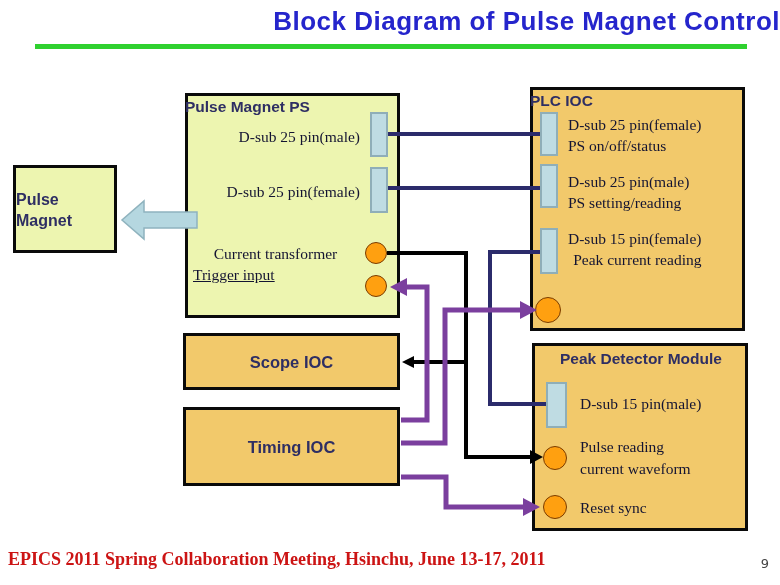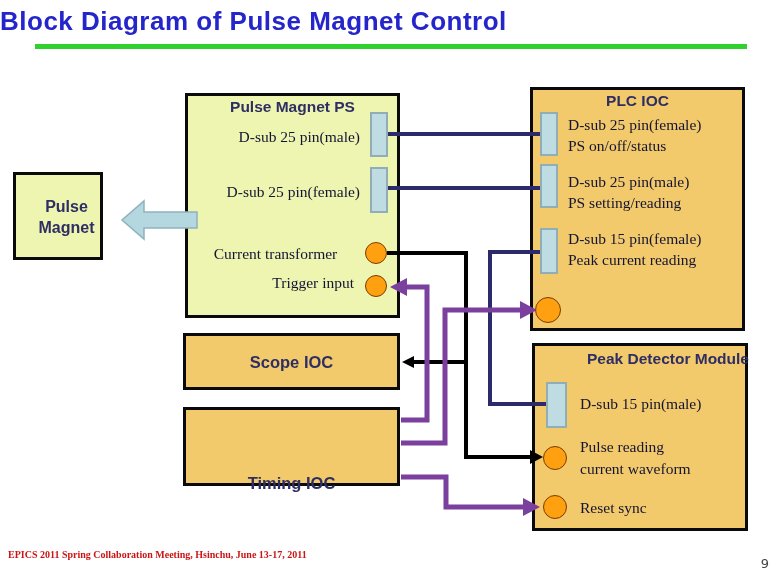--- a/index.html
+++ b/index.html
@@ -2,98 +2,98 @@
 <html><head>
 <meta charset="utf-8">
 <style>
   html,body{margin:0;padding:0;background:#fff;}
   #slide{position:relative;width:780px;height:585px;background:#ffffff;overflow:hidden;
          font-family:"Liberation Sans",sans-serif;}
   .abs{position:absolute;}
   .nowrap{white-space:nowrap;}
 
   
-  .slide-title{left:0;top:6px;width:780px;text-align:left;
+  .slide-title{left:0;top:6px;width:780px;text-align:right;
 oa               font-family:"DejaVu Sans",sans-serif;font-size:26px;font-weight:600;
                color:#2525cc;letter-spacing:0.5px;}
   .green-rule{left:35px;top:44px;width:712px;height:5px;background:#2fd12f;}
 
   
   .box{position:absolute;border:3px solid #0a0a0a;box-sizing:border-box;}
   .fill-yg{background:#edf5b0;}
   .fill-tan{background:#f2c96b;padding-left:28px;}
-  .box-title{font-weight:bold;color:#2e2e63;font-size:15.5px;text-align:center;}
+  .box-title{font-weight:bold;color:#2e2e63;font-size:15.5px;}
   .serif-label{font-family:"Liberation Serif",serif;font-size:15.5px;color:#141432;line-height:21px;}
   .big-title{font-weight:bold;color:#2e2e63;font-size:16.5px;}
 
   
   .dsub{position:absolute;background:#bfdce3;border:2px solid #8faeb8;box-sizing:border-box;}
   .bnc{position:absolute;background:#ffa010;border:1.5px solid #7a3b00;border-radius:50%;box-sizing:border-box;}
 
   svg{position:absolute;left:0;top:0;z-index:6;pointer-events:none;}
   .boxlayer{z-index:2;}
   .txtlayer{z-index:4;}
 
   .footer{left:8px;top:549px;font-family:"Liberation Serif",serif;font-weight:bold;
-          font-size:10px;color:#cc1414;}
+          font-size:18px;color:#cc1414;}
   .pagenum{left:745px;top:556px;width:24px;text-align:right;font-size:13px;color:#444;
            font-family:"DejaVu Sans",sans-serif;}
 </style>
 </head>
 <body>
 
 <div id="slide">
 
   <div class="abs slide-title nowrap">Block Diagram of Pulse Magnet Control</div>
   <div class="abs green-rule"></div>
 
-  <div class="box fill-yg boxlayer" style="left:13px;top:172px;width:90px;height:88px;">
+  <div class="box fill-yg boxlayer" style="left:13px;top:165px;width:104px;height:88px;">
     <div class="abs box-title" style="left:0;top:21px;width:101px;font-size:16px;line-height:21px;">
       <div>Pulse</div>
       <div>Magnet</div>
     </div>
   </div>
 
   <div class="box fill-yg boxlayer" style="left:185px;top:93px;width:215px;height:225px;"></div>
   <div class="abs box-title txtlayer nowrap" style="left:185px;top:98px;width:215px;">Pulse Magnet PS</div>
   <div class="abs serif-label txtlayer nowrap" style="left:193px;top:126px;width:167px;text-align:right;">D-sub 25 pin(male)</div>
   <div class="abs serif-label txtlayer nowrap" style="left:193px;top:181px;width:167px;text-align:right;">D-sub 25 pin(female)</div>
   <div class="abs serif-label txtlayer nowrap" style="left:193px;top:243px;width:165px;text-align:center;">Current transformer</div>
-  <div class="abs serif-label txtlayer nowrap" style="left:193px;top:272px;width:161px;text-align:right;">Trigger input</div>
+  <div class="abs serif-label txtlayer nowrap" style="left:193px;top:264px;width:161px;text-align:left;text-decoration:underline;">Trigger input</div>
 
   <div class="dsub txtlayer" style="left:370px;top:112px;width:18px;height:45px;"></div>
   <div class="dsub txtlayer" style="left:370px;top:167px;width:18px;height:46px;"></div>
   <div class="bnc txtlayer" style="left:365px;top:242px;width:22px;height:22px;"></div>
   <div class="bnc txtlayer" style="left:365px;top:275px;width:22px;height:22px;"></div>
 
   <div class="box fill-tan boxlayer" style="left:530px;top:87px;width:215px;height:244px;"></div>
   <div class="abs box-title txtlayer nowrap" style="left:530px;top:92px;width:215px;">PLC IOC</div>
   <div class="abs serif-label txtlayer nowrap" style="left:568px;top:114px;">
     <div>D-sub 25 pin(female)</div>
     <div>PS on/off/status</div>
   </div>
   <div class="abs serif-label txtlayer nowrap" style="left:568px;top:171px;">
     <div>D-sub 25 pin(male)</div>
     <div>PS setting/reading</div>
   </div>
-  <div class="abs serif-label txtlayer nowrap" style="left:568px;top:228px;">
+  <div class="abs serif-label txtlayer nowrap" style="left:568px;top:228px;text-align:right;">
     <div>D-sub 15 pin(female)</div>
     <div>Peak current reading</div>
   </div>
   <div class="dsub txtlayer" style="left:540px;top:112px;width:18px;height:44px;"></div>
   <div class="dsub txtlayer" style="left:540px;top:164px;width:18px;height:44px;"></div>
   <div class="dsub txtlayer" style="left:540px;top:228px;width:18px;height:46px;"></div>
   <div class="bnc txtlayer" style="left:535px;top:297px;width:26px;height:26px;"></div>
 
   <div class="box fill-tan boxlayer" style="left:183px;top:333px;width:217px;height:57px;">
     <div class="abs big-title nowrap" style="left:0;top:17px;width:211px;text-align:center;">Scope IOC</div>
   </div>
 
   <div class="box fill-tan boxlayer" style="left:183px;top:407px;width:217px;height:79px;">
-    <div class="abs big-title nowrap" style="left:0;top:28px;width:211px;text-align:center;margin-top:36px;">Timing IOC</div>
+    <div class="abs big-title nowrap" style="left:0;top:28px;width:211px;text-align:center;">Timing IOC</div>
   </div>
 
   <div class="box fill-tan boxlayer" style="left:532px;top:343px;width:216px;height:188px;"></div>
   <div class="abs box-title txtlayer nowrap" style="left:560px;top:350px;width:216px;">Peak Detector Module</div>
   <div class="abs serif-label txtlayer nowrap" style="left:580px;top:393px;text-align:right;">D-sub 15 pin(male)</div>
   <div class="abs serif-label txtlayer nowrap" style="left:580px;top:436px;line-height:22px;">
     <div>Pulse reading</div>
     <div>current waveform</div>
   </div>
   <div class="abs serif-label txtlayer nowrap" style="left:580px;top:497px;">Reset sync</div>

